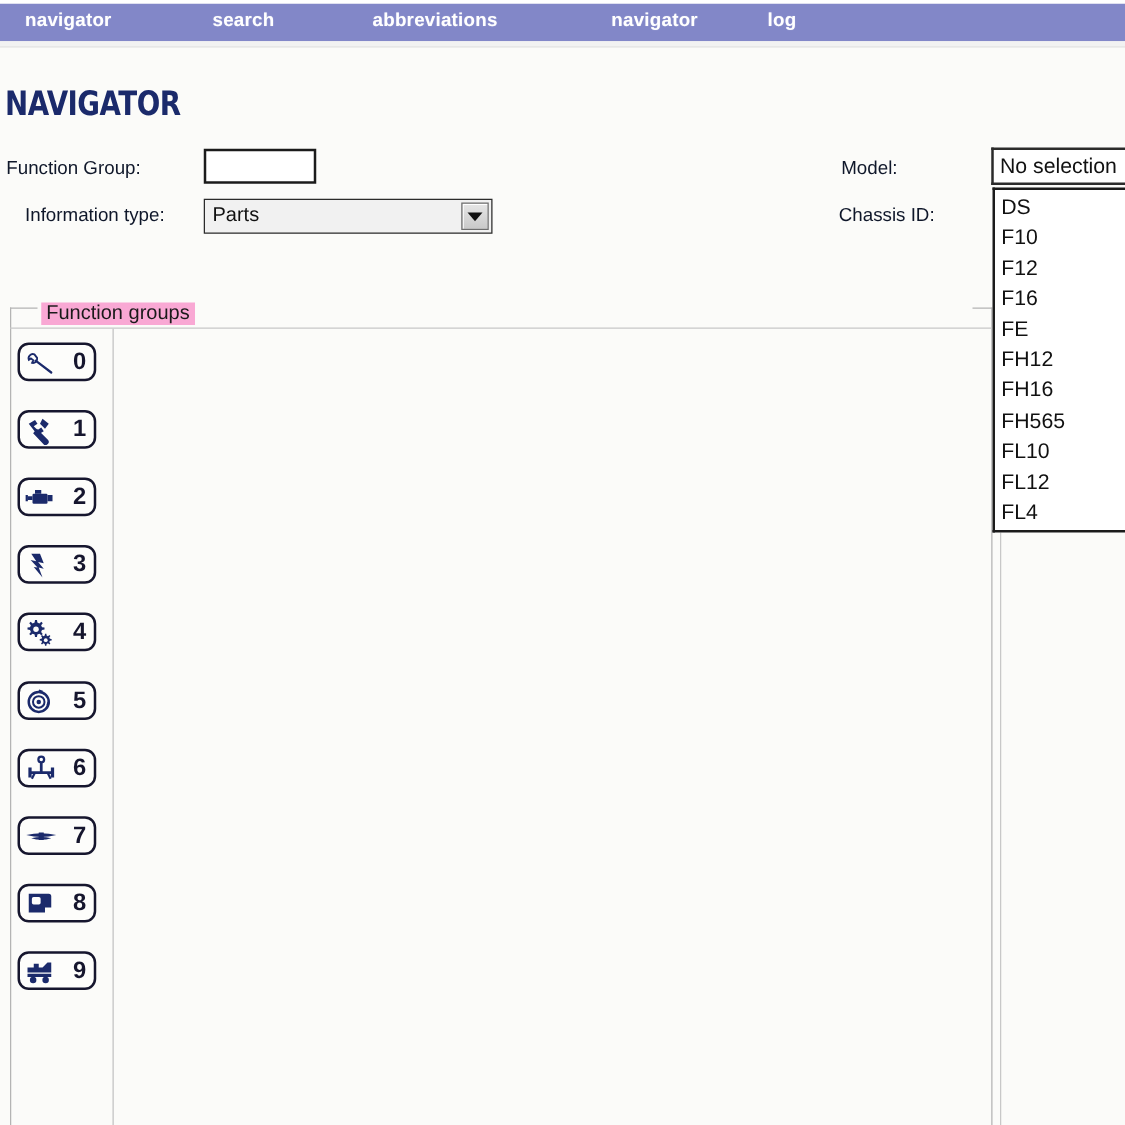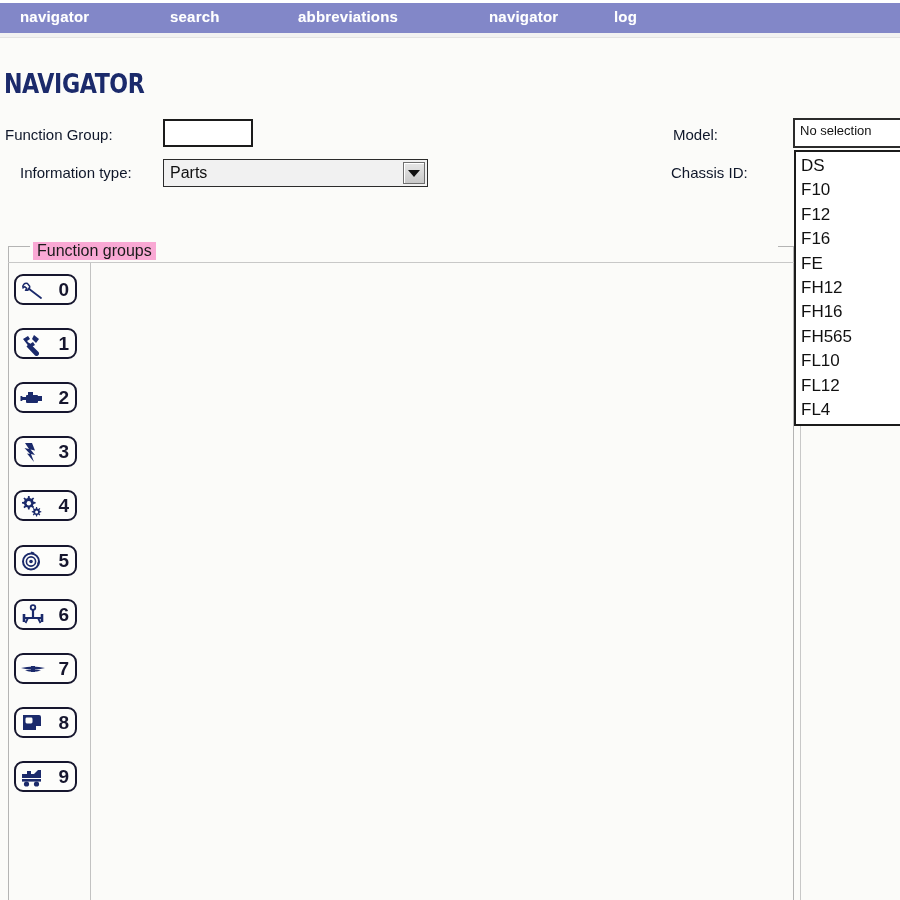--- a/index.html
+++ b/index.html
@@ -94,21 +94,21 @@
     font-size: 15px;
     font-family: "Liberation Sans", sans-serif;
     padding: 0 3px;
     color: #111;
     outline: none;
   }
 
   .combo {
     position: absolute;
     left: 163px; top: 159px;
-    width: 265px; height: 28px;
+    width: 231px; height: 28px;
     background: #f1f1f1;
     border: 1px solid #2b2b2b;
     box-sizing: border-box;
   }
   .combo .combo-text {
     position: absolute;
     left: 6px; top: 4px;
     font-size: 16px;
     color: #111;
     white-space: nowrap;
@@ -139,21 +139,21 @@
     width: 120px; height: 30px;
     background: #ffffff;
     border: 2px solid #2b2b2b;
     border-right: none;
     box-sizing: border-box;
     overflow: hidden;
   }
   .model-select-box .sel-text {
     position: absolute;
     left: 5px; top: 3px;
-    font-size: 13px;
+    font-size: 17px;
     color: #111;
     white-space: nowrap;
   }
 
   .model-dropdown {
     position: absolute;
     left: 794px; top: 150px;
     width: 120px;
     background: #ffffff;
     border: 2px solid #1b1b1b;

